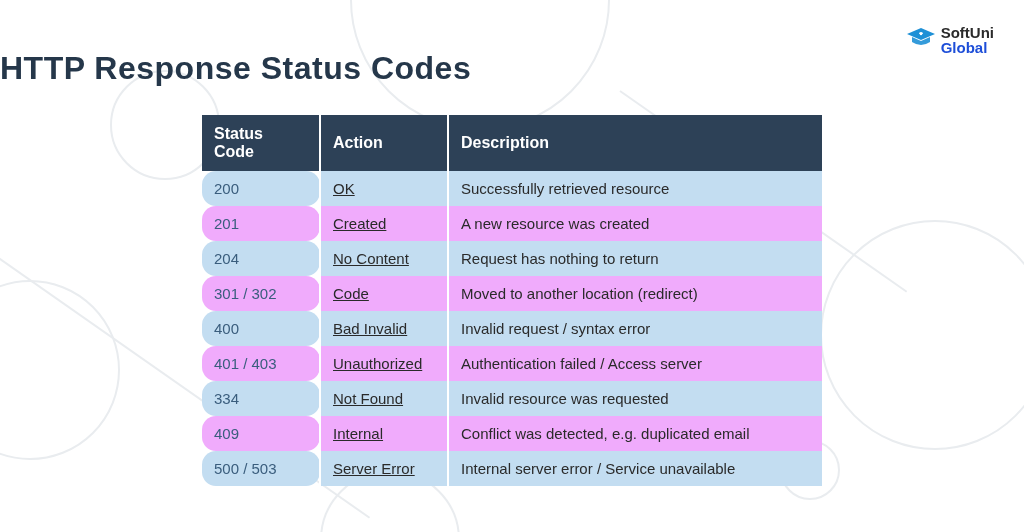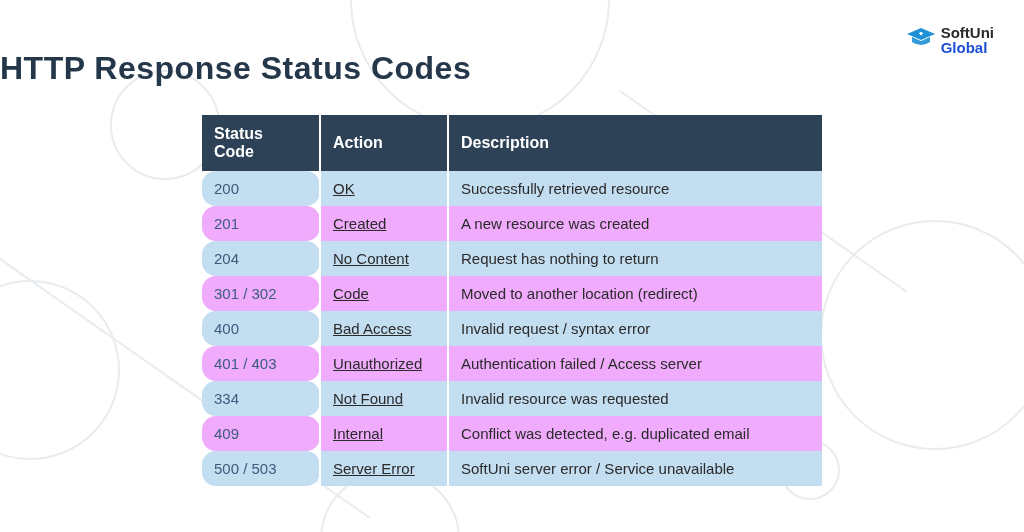--- a/index.html
+++ b/index.html
@@ -141,38 +141,38 @@
           <td>No Content</td>
           <td>Request has nothing to return</td>
         </tr>
         <tr class="grey">
           <td>301 / 302</td>
           <td>Code</td>
           <td>Moved to another location (redirect)</td>
         </tr>
         <tr class="blue">
           <td>400</td>
-          <td>Bad Access</td>
+          <td>Bad Invalid</td>
           <td>Invalid request / syntax error</td>
         </tr>
         <tr class="grey">
           <td>401 / 403</td>
           <td>Unauthorized</td>
           <td>Authentication failed / Access server</td>
         </tr>
         <tr class="blue">
           <td>334</td>
           <td>Not Found</td>
           <td>Invalid resource was requested</td>
         </tr>
         <tr class="grey">
           <td>409</td>
           <td>Internal</td>
           <td>Conflict was detected, e.g. duplicated email</td>
         </tr>
         <tr class="blue">
           <td>500 / 503</td>
           <td>Server Error</td>
-          <td>SoftUni server error / Service unavailable</td>
+          <td>Internal server error / Service unavailable</td>
         </tr>
       </tbody>
   </table>
 </div>
 
 </body></html>

